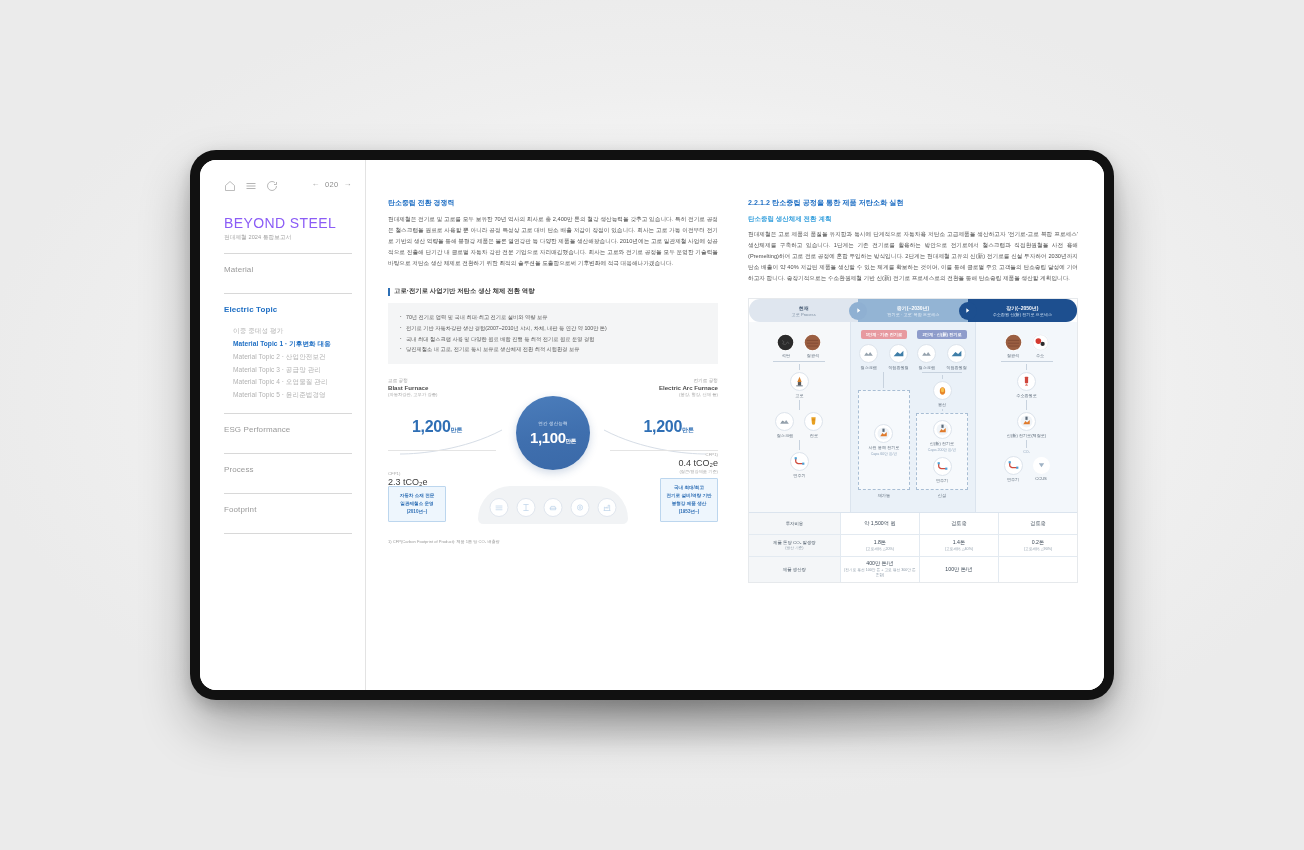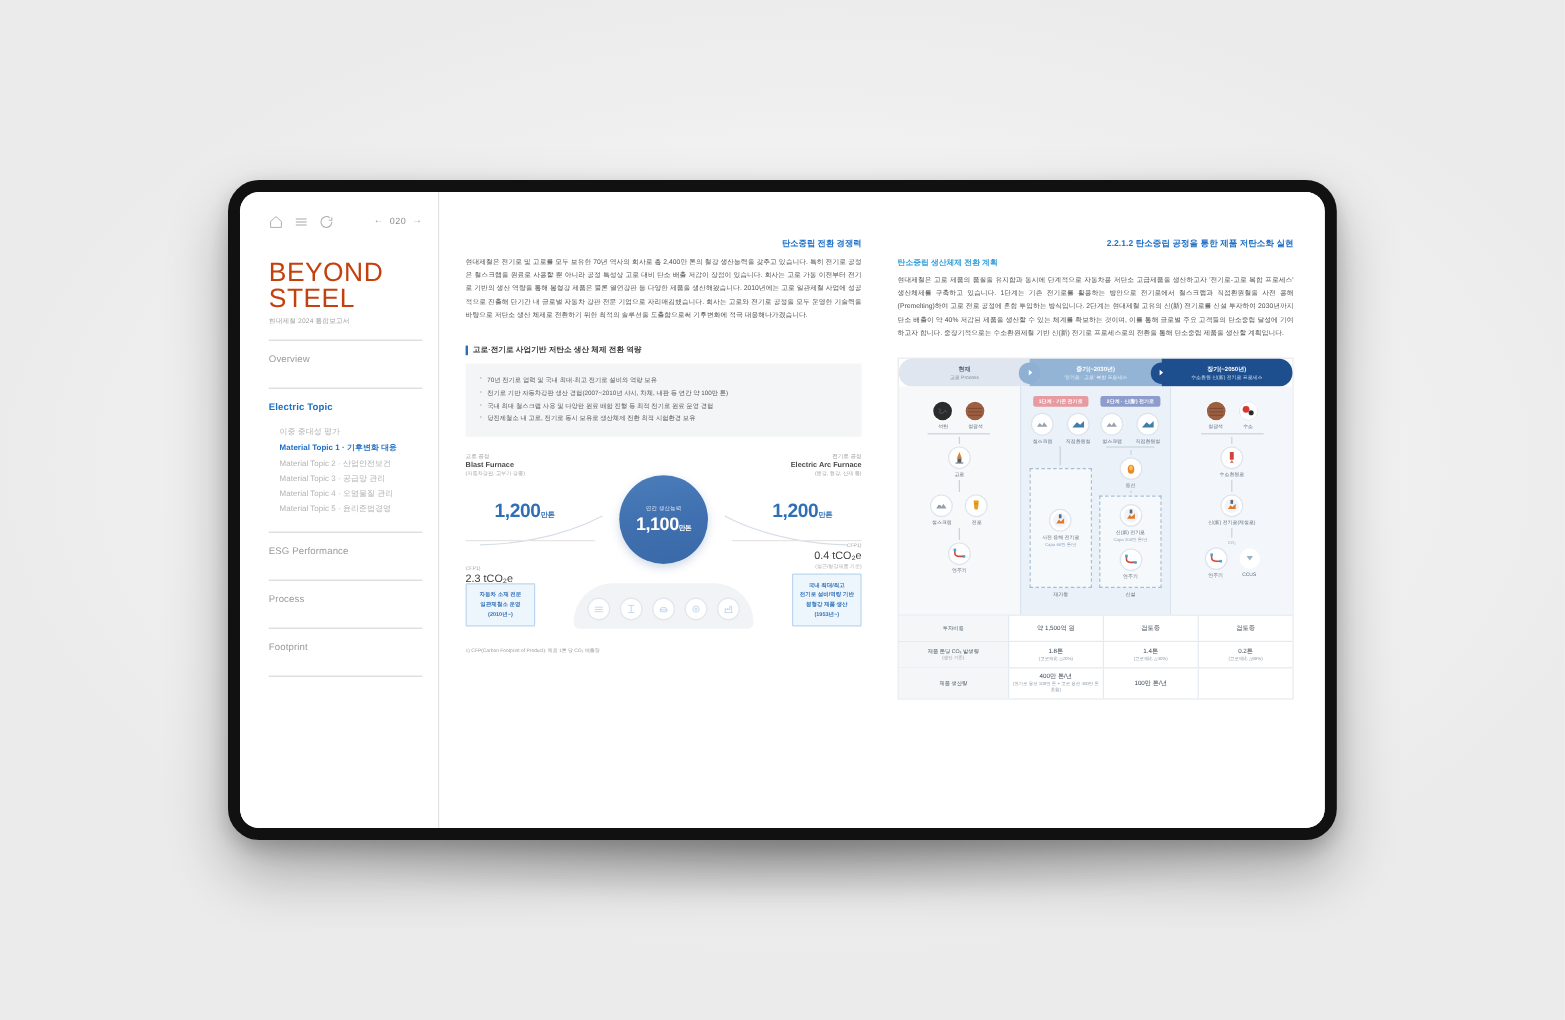--- a/index.html
+++ b/index.html
@@ -34,32 +34,32 @@
   
   #sidebar{
     width:166px;flex:0 0 166px;background:#ffffff;box-sizing:border-box;
     padding:16px 14px 10px 24px;position:relative;
   }
   #sidebar:after{content:"";position:absolute;right:0;top:0;bottom:0;width:1px;background:#e3e3e3;}
   .topbar{display:flex;align-items:center;height:16px;margin-bottom:24px;}
   .tool-ic{width:12px;height:12px;margin-right:9px;opacity:.72;}
   .pager{margin-left:auto;display:flex;align-items:center;gap:5px;color:#8d8d8d;font-size:7.5px;letter-spacing:.4px;}
   .pager .arw{font-size:8px;line-height:1;color:#9e9e9e;}
-  .brand{font-size:22px;letter-spacing:.4px;color:#c2410c;font-weight:400;line-height:1;}
+  .brand{font-size:14px;letter-spacing:.4px;color:#8b5cf6;font-weight:400;line-height:1;}
   .brand-sub{font-size:5.6px;color:#a0a0a0;margin-top:4px;letter-spacing:.1px;}
   .rule{height:1px;background:#d8d8d8;margin:11px 0 9px 0;}
   .nav-top{font-size:8px;color:#9a9a9a;padding:2px 0 8px 0;letter-spacing:.1px;}
   .nav-top.active{color:#1f6fc4;font-weight:bold;}
   .sub{margin:3px 0 2px 9px;}
   .sub-item{font-size:6.6px;color:#b2b2b2;line-height:1.95;letter-spacing:.05px;}
   .sub-item.cur{color:#1f6fc4;font-weight:bold;}
   
   #page{flex:1;background:#ffffff;display:flex;padding:38px 26px 10px 22px;box-sizing:border-box;gap:30px;}
   .col{flex:1;min-width:0;}
-  h2.sec{font-size:6.9px;color:#1f6fc4;font-weight:bold;margin:0 0 6px 0;letter-spacing:.05px;text-align:right;}
+  h2.sec{font-size:6.9px;color:#1f6fc4;font-weight:bold;margin:0 0 6px 0;letter-spacing:.05px;}
   h2.sec.num{font-size:7.1px;}
   h3.subsec{font-size:6.5px;color:#36a0dd;font-weight:bold;margin:7px 0 5px 0;}
   p.body{font-size:5.65px;line-height:1.95;color:#4d4d4d;margin:0;text-align:justify;letter-spacing:.02px;}
   
   .barhead{display:flex;align-items:center;gap:4px;margin:18px 0 7px 0;}
   .barhead .bar{width:2px;height:8px;background:#2d6fb5;}
   .barhead span{font-size:6.4px;font-weight:bold;color:#3a3a3a;}
   
   .greybox{background:#f4f5f6;padding:9px 12px;box-sizing:border-box;}
   .greybox li{font-size:5.25px;color:#555;line-height:2.05;list-style:none;position:relative;padding-left:6px;}
@@ -192,21 +192,21 @@
         <span class="arw">←</span>
         <span>020</span>
         <span class="arw">→</span>
       </span>
     </div>
 
     <div class="brand">BEYOND STEEL</div>
     <div class="brand-sub">현대제철 2024 통합보고서</div>
 
     <div class="rule"></div>
-    <div class="nav-top">Overview</div>
+    <div class="nav-top">Material</div>
 
     <div class="rule"></div>
     <div class="nav-top active">Electric Topic</div>
     <div class="sub">
       <div class="sub-item">이중 중대성 평가</div>
       <div class="sub-item cur">Material Topic 1 · 기후변화 대응</div>
       <div class="sub-item">Material Topic 2 · 산업안전보건</div>
       <div class="sub-item">Material Topic 3 · 공급망 관리</div>
       <div class="sub-item">Material Topic 4 · 오염물질 관리</div>
       <div class="sub-item">Material Topic 5 · 윤리준법경영</div>

